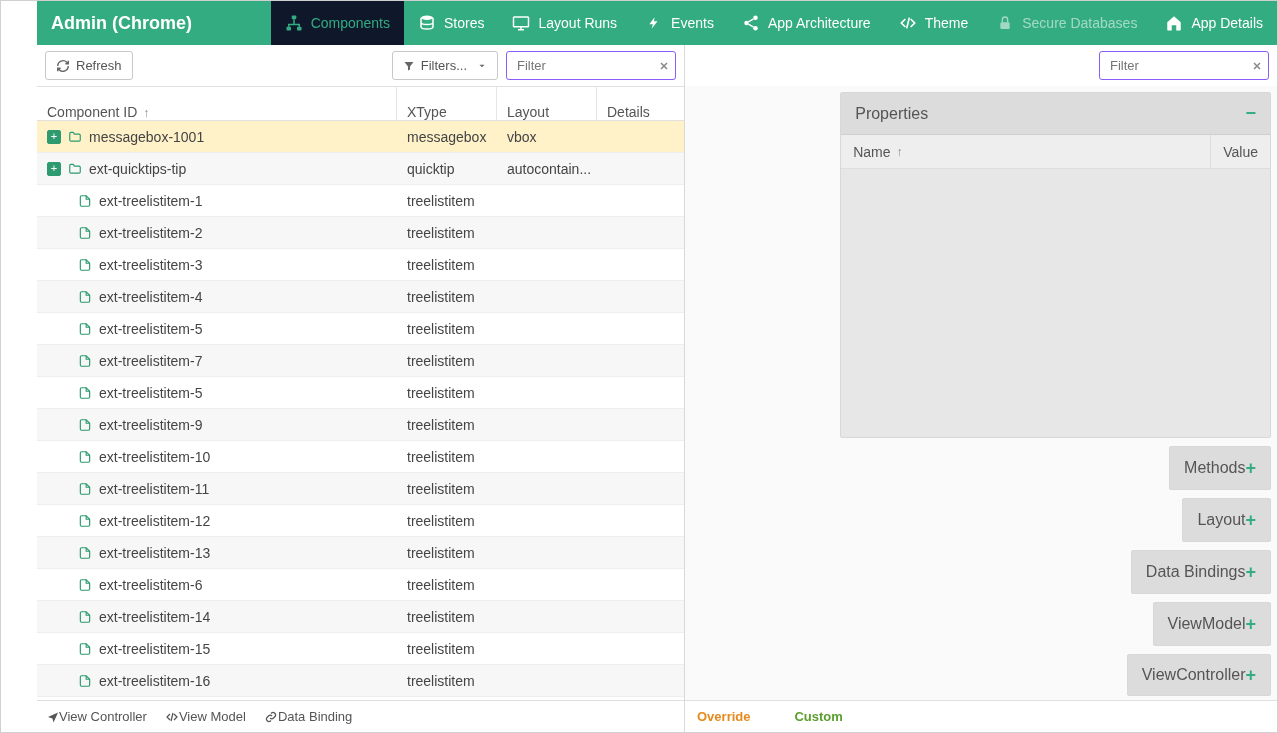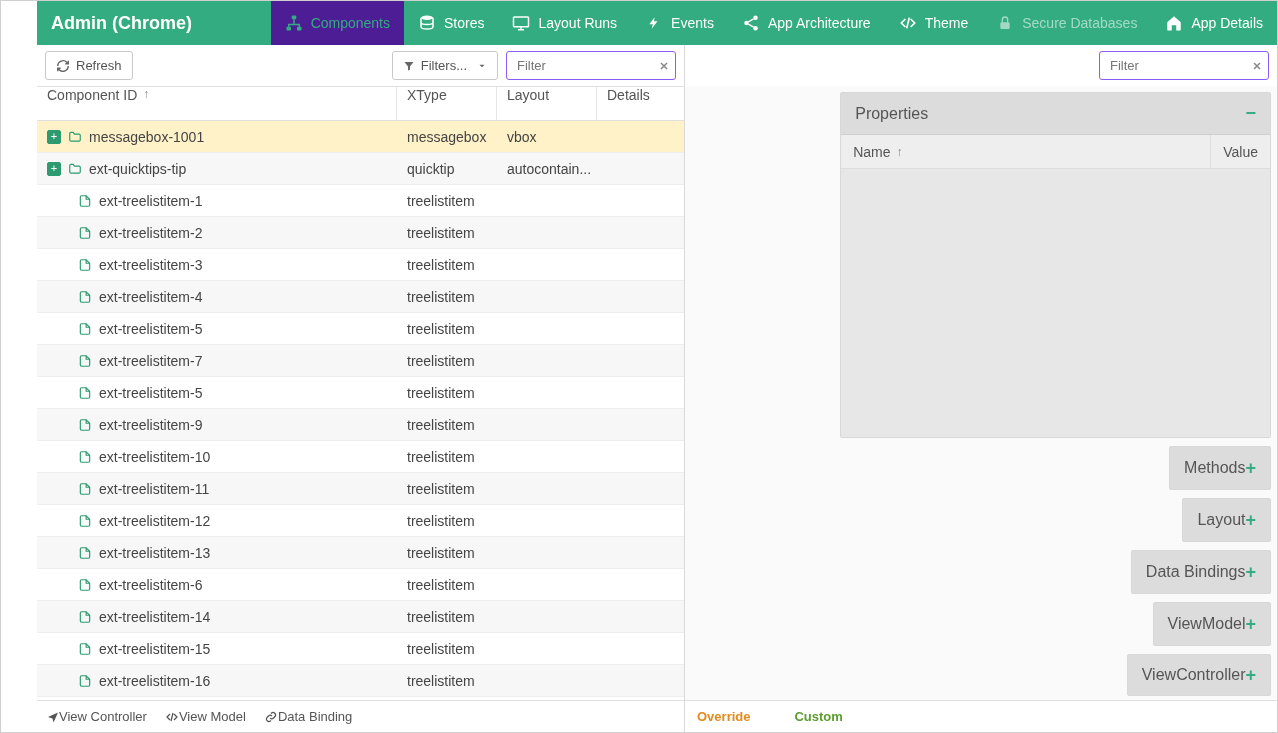--- a/index.html
+++ b/index.html
@@ -4,40 +4,40 @@
 <style>
   * { box-sizing: border-box; margin: 0; padding: 0; }
   html, body { width: 1278px; height: 733px; font-family: "Helvetica Neue", Arial, sans-serif; font-size: 14px; color: #444; background: #fff; overflow: hidden; }
   .app { display: flex; flex-direction: column; width: 100%; height: 100%; border: 1px solid #d0d0d0; padding-left: 36px; }
 
   
   .topbar { display: flex; align-items: stretch; height: 44px; background: #32ac80; color: #fff; }
   .title { display: flex; align-items: center; padding: 0 14px; font-size: 18px; font-weight: 600; flex: 0 0 auto; }
   .tabs { display: flex; margin-left: auto; height: 100%; }
   .tab { display: flex; align-items: center; gap: 8px; padding: 0 14px; cursor: pointer; color: #fff; border-right: 0; font-size: 14px; }
-  .tab.active { background: #4c1d95; color: #32ac80; }
+  .tab.active { background: #0f172a; color: #32ac80; }
   .tab.disabled { opacity: 0.55; cursor: default; }
   .tab .icon { width: 18px; height: 18px; display: inline-flex; align-items: center; justify-content: center; }
 
   
   .main { display: flex; flex: 1; min-height: 0; }
   .left { width: 648px; display: flex; flex-direction: column; border-right: 1px solid #d9d9d9; }
   .right { flex: 1; display: flex; flex-direction: column; background: #fafafa; }
 
   
   .toolbar { display: flex; align-items: center; gap: 8px; padding: 6px 8px; border-bottom: 1px solid #e0e0e0; background: #fff; }
   .spacer { flex: 1; }
   .btn { display: inline-flex; align-items: center; gap: 6px; border: 1px solid #c9c9c9; background: #fff; color: #555; padding: 6px 10px; border-radius: 3px; cursor: pointer; font-size: 13px; }
   .filter-wrap { position: relative; display: inline-flex; align-items: center; }
   .filter-input { border: 1px solid #8b5cf6; border-radius: 3px; padding: 6px 28px 6px 10px; width: 170px; font-size: 13px; color: #333; }
   .filter-clear { position: absolute; right: 6px; top: 50%; transform: translateY(-50%); color: #888; cursor: pointer; }
 
   
   .grid-head { display: flex; align-items: stretch; height: 34px; border-bottom: 1px solid #e0e0e0; background: #fff; color: #555; font-size: 14px; }
-  .col { display: flex; align-items: flex-start; padding: 0 10px; border-right: 1px solid #e6e6e6; }
+  .col { display: flex; align-items: flex-end; padding: 0 10px; border-right: 1px solid #e6e6e6; }
   .col:last-child { border-right: none; }
   .col.cid { width: 360px; }
   .col.xtype { width: 100px; }
   .col.layout { width: 100px; }
   .col.details { flex: 1; }
   .sort-arrow { margin-left: 6px; color: #888; font-size: 12px; }
 
   .grid-body { flex: 1; overflow: auto; background: #fff; }
   .row { display: flex; height: 32px; border-bottom: 1px solid #eee; font-size: 14px; color: #444; }
   .row:nth-child(even) { background: #f7f7f7; }

